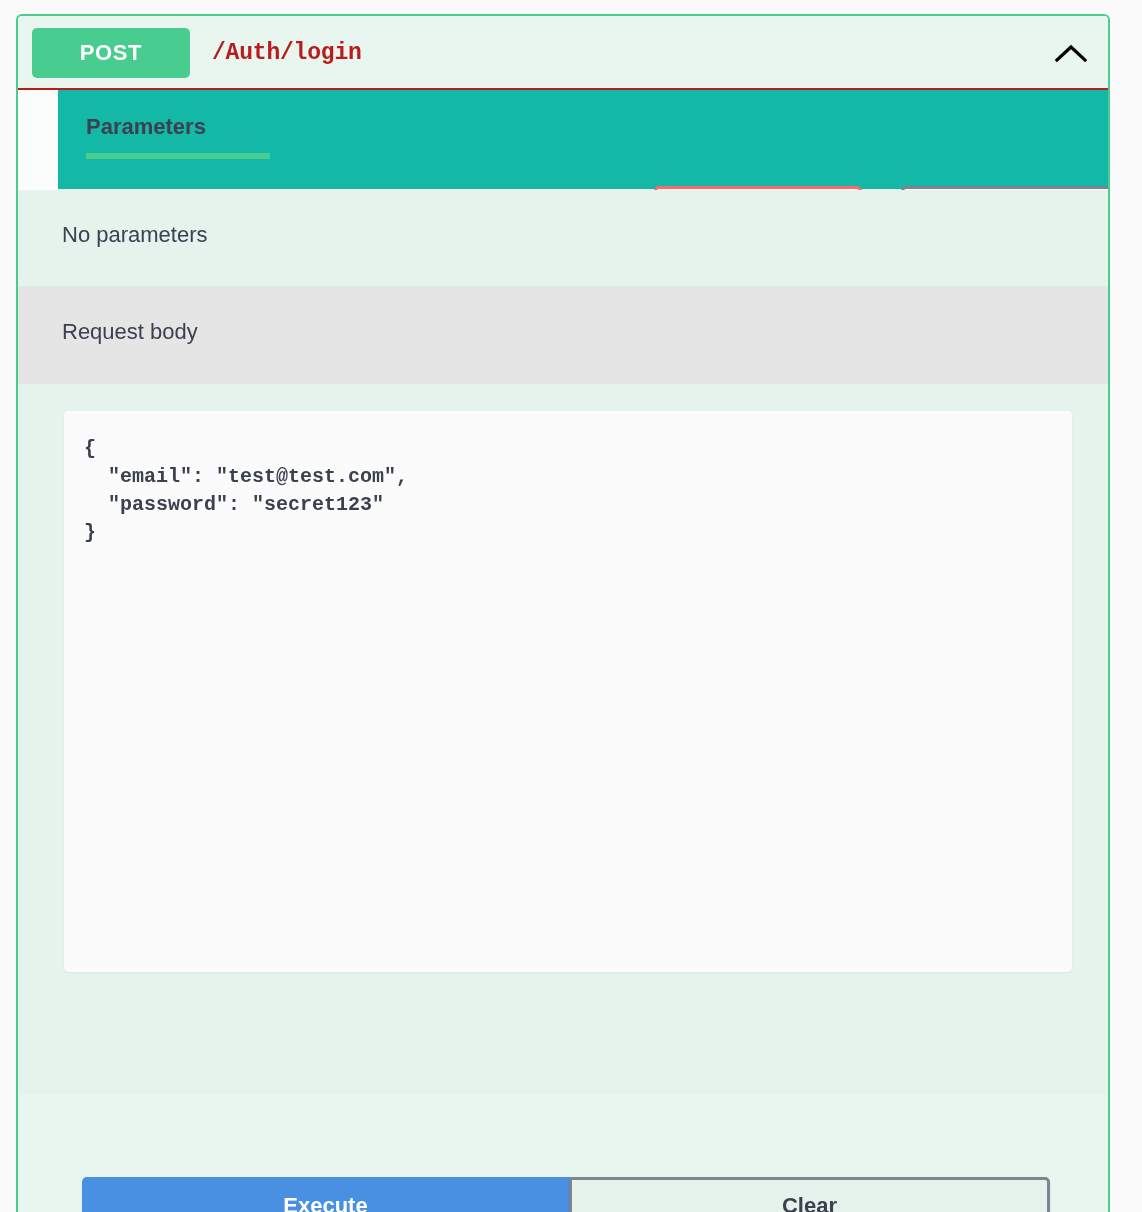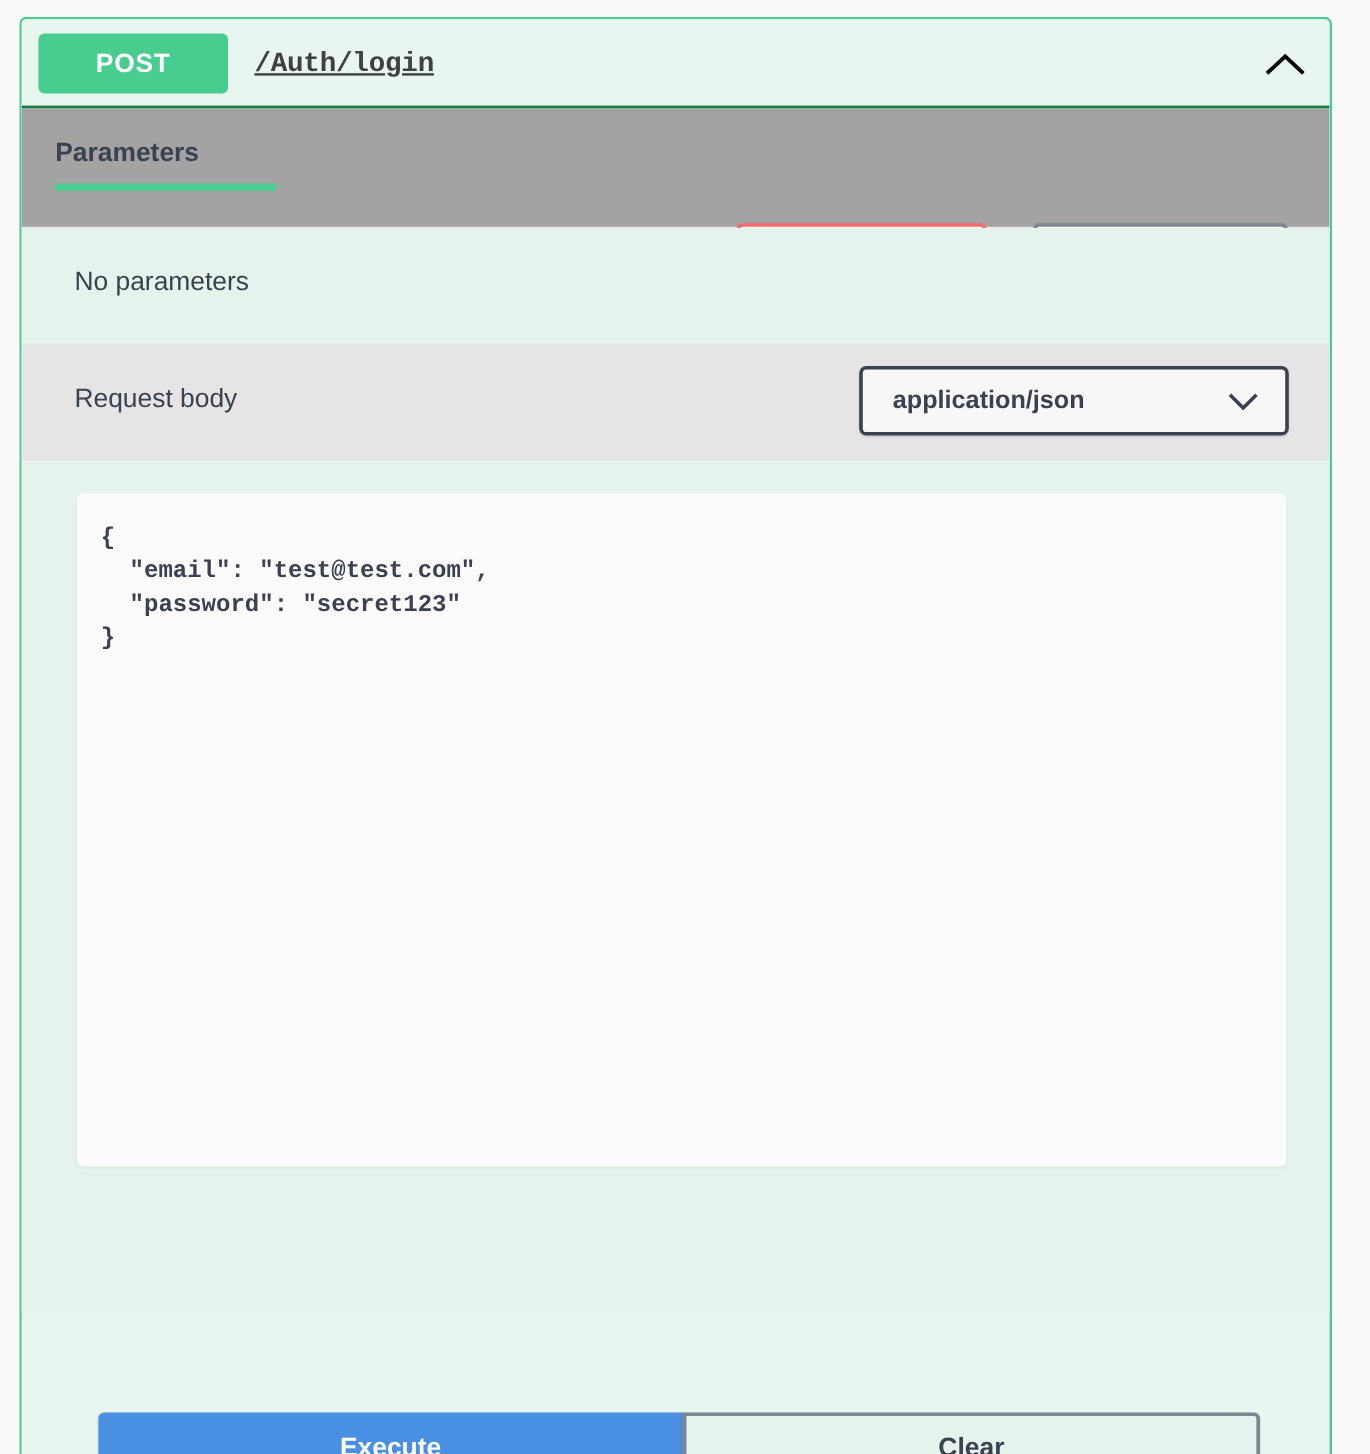--- a/index.html
+++ b/index.html
@@ -26,21 +26,21 @@
     background: #e8f6ef;
     box-sizing: border-box;
     overflow: hidden;
   }
 
   
   #opblock-summary {
     position: relative;
     height: 74px;
     background: #e8f6ef;
-    border-bottom: 2px solid #15803d;
+    border-bottom: 2px solid #b91c1c;
     box-sizing: border-box;
   }
   #method-badge {
     position: absolute;
     left: 14px;
     top: 12px;
     width: 158px;
     height: 50px;
     background: #49cc90;
     border-radius: 5px;
@@ -53,23 +53,22 @@
     justify-content: center;
     font-family: "Liberation Sans", sans-serif;
   }
   #op-path {
     position: absolute;
     left: 194px;
     top: 24px;
     font-family: "Liberation Mono", monospace;
     font-size: 23px;
     font-weight: bold;
-    color: #404040;
+    color: #b91c1c;
     letter-spacing: -0.2px;
-    text-decoration: underline;
   }
   #collapse-toggle {
     position: absolute;
     right: 14px;
     top: 14px;
     width: 46px;
     height: 46px;
     display: flex;
     align-items: center;
     justify-content: center;
@@ -77,22 +76,23 @@
     background: transparent;
     border: none;
     padding: 0;
   }
 
   
   #opblock-body { position: relative; background: #fbfcfc; }
   #tab-row {
     position: relative;
     height: 99px;
-    background: #a3a3a3;
+    background: #14b8a6;
     border-bottom: 1px solid #ebebeb;
+    margin-left: 40px;
   }
   #tab-parameters {
     position: absolute;
     left: 28px;
     top: 24px;
     font-size: 22px;
     font-weight: bold;
     color: #3b4151;
     background: none;
     border: none;
@@ -291,26 +291,20 @@
       <button class="btn" id="btn-cancel">Cancel</button>
       <button class="btn" id="btn-reset">Reset</button>
     </div>
 
     <div id="no-parameters-row">
       <div id="no-parameters-text">No parameters</div>
     </div>
 
     <div id="request-body-row">
       <div id="request-body-label">Request body</div>
-      <div id="content-type-select">
-        <span id="content-type-value">application/json</span>
-        <svg id="chevron-down-icon" width="26" height="18" viewBox="0 0 26 18">
-          <polyline points="3,4 13,14 23,4" fill="none" stroke="#3b4151" stroke-width="3" stroke-linecap="square" stroke-linejoin="miter"></polyline>
-        </svg>
-      </div>
     </div>
 
     <div id="body-editor-section">
       <textarea id="request-body-textarea" spellcheck="false" placeholder="" style="">{
   "email": "test@test.com",
   "password": "secret123"
 }</textarea>
 
     </div>
 

